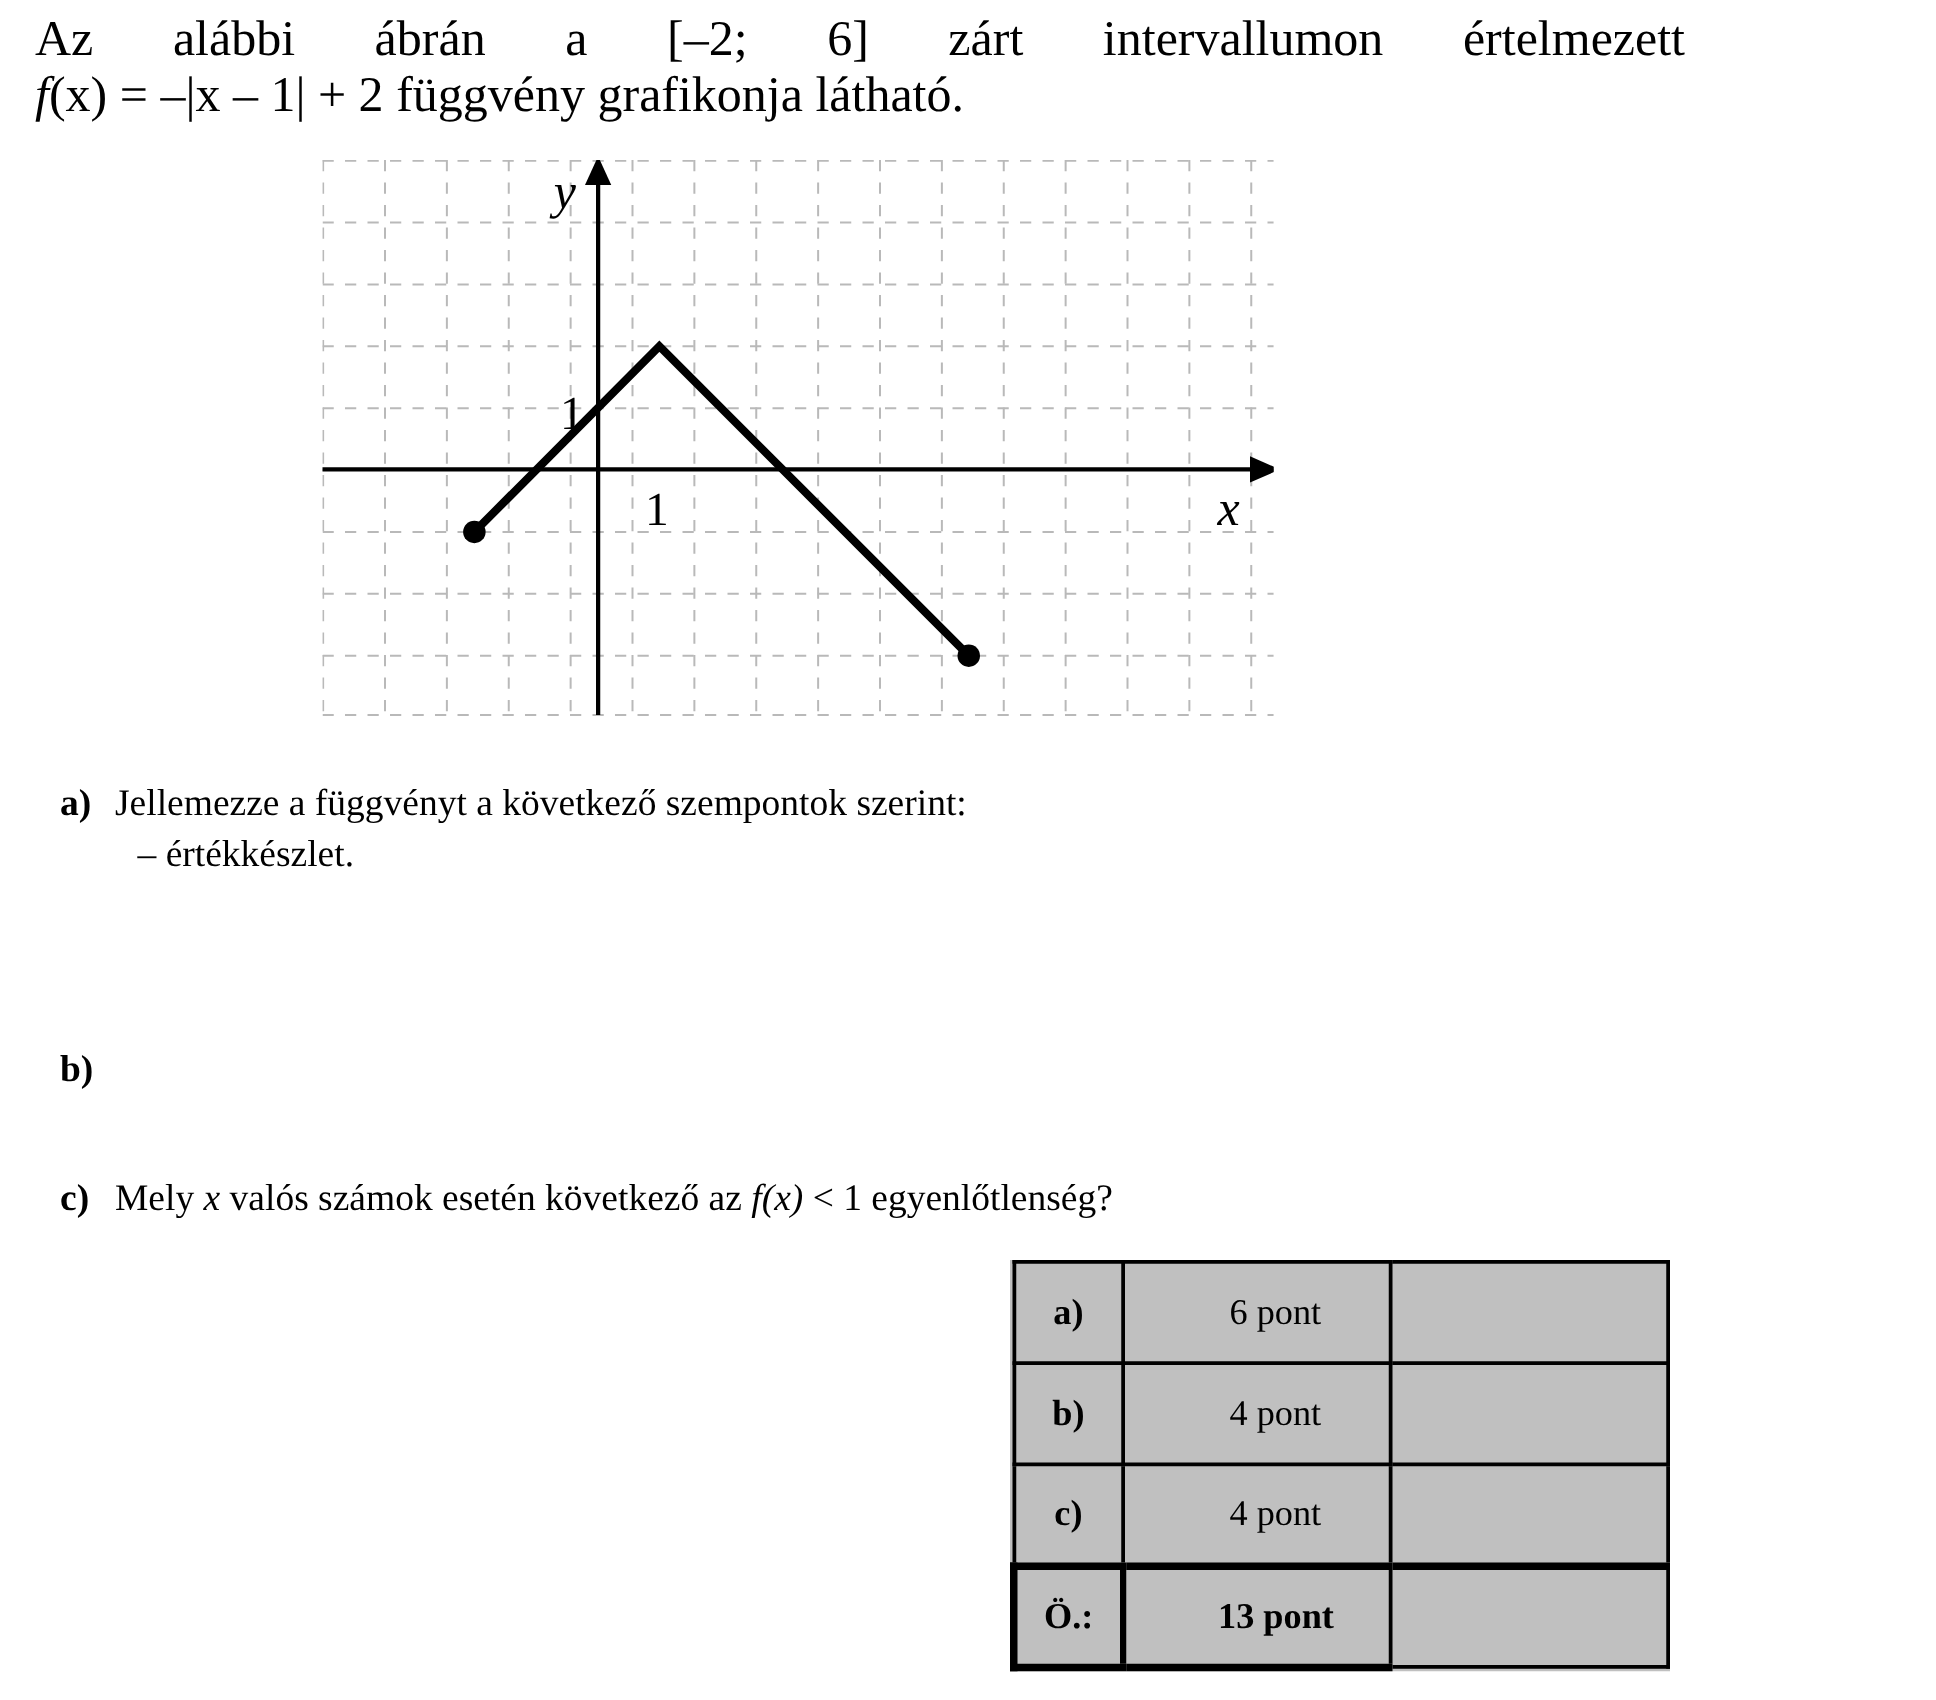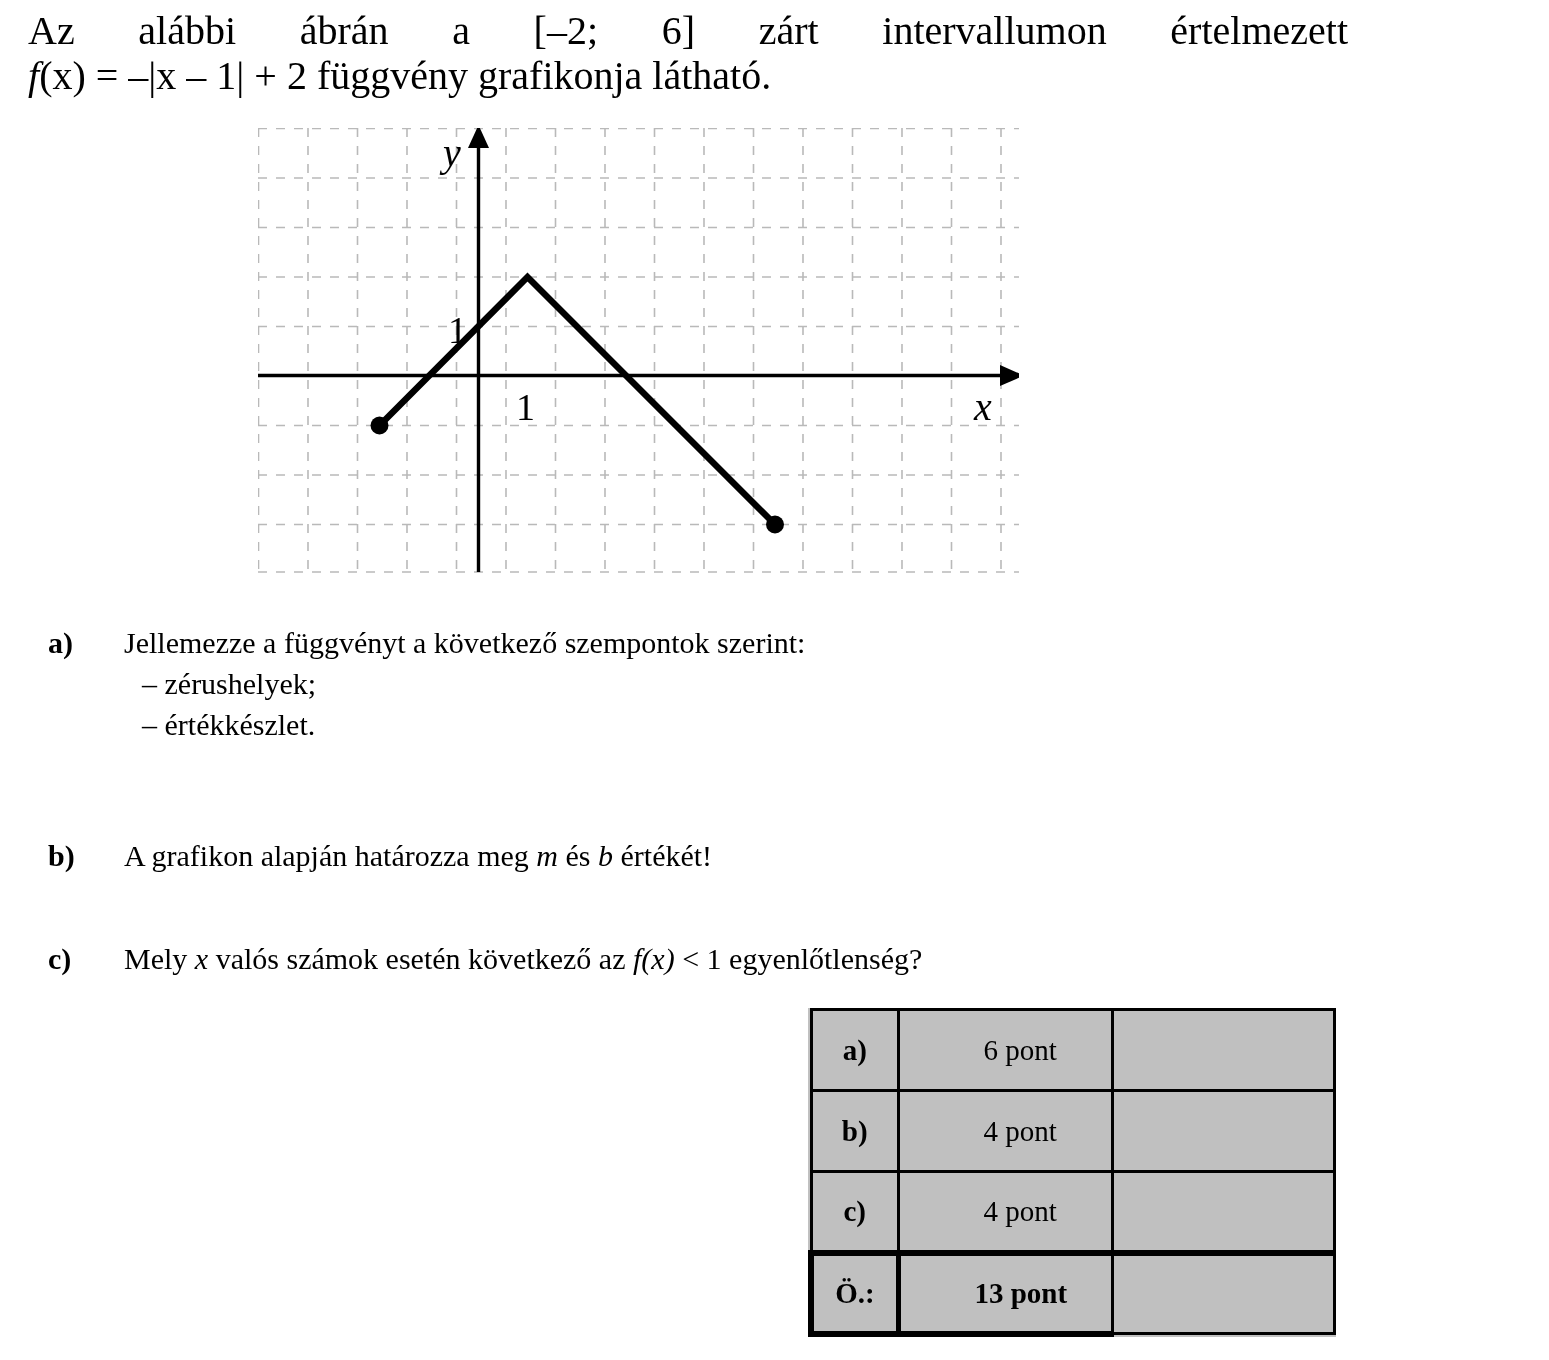--- a/index.html
+++ b/index.html
@@ -43,21 +43,21 @@
     font-size: 30px;
     line-height: 41px;
   }
   .qlabel {
     position: absolute;
     left: 0;
     top: 0;
     font-weight: bold;
     width: 62px;
   }
-  .qbody { margin-left: 76px; }
+  .qbody { margin-left: 44px; }
   .dashline { display: block; padding-left: 18px; }
 
   #qa { left: 48px; top: 622px; width: 1000px; }
   #qb { left: 48px; top: 835px; width: 1340px; }
   #qc { left: 48px; top: 938px; width: 1200px; }
 
   
   #score-table {
     position: absolute;
     left: 808px;
@@ -146,29 +146,27 @@
     <text x="716" y="292" font-family="Liberation Serif, serif" font-size="40" font-style="italic" fill="#000000">x</text>
     <text x="190" y="215" font-family="Liberation Serif, serif" font-size="38" fill="#000000">1</text>
     <text x="258" y="292" font-family="Liberation Serif, serif" font-size="38" fill="#000000">1</text>
   </svg>
 </div>
 
 <div class="qblock" id="qa">
   <span class="qlabel">a)</span>
   <div class="qbody">
     <div>Jellemezze a függvényt a következő szempontok szerint:</div>
-    <span class="dashline">– zérushelyek;</span>
     <span class="dashline">– értékkészlet.</span>
   </div>
 </div>
 
 <div class="qblock" id="qb">
   <span class="qlabel">b)</span>
   <div class="qbody">
-    <div><span>A grafikon alapján határozza meg </span><span class="it">m</span><span> és </span><span class="it">b</span><span> értékét!</span></div>
   </div>
 </div>
 
 <div class="qblock" id="qc">
   <span class="qlabel">c)</span>
   <div class="qbody">
     <div><span>Mely </span><span class="it">x</span><span> valós számok esetén következő az </span><span class="it nowrap">f(x)</span><span> &lt; 1 egyenlőtlenség?</span></div>
   </div>
 </div>
 

